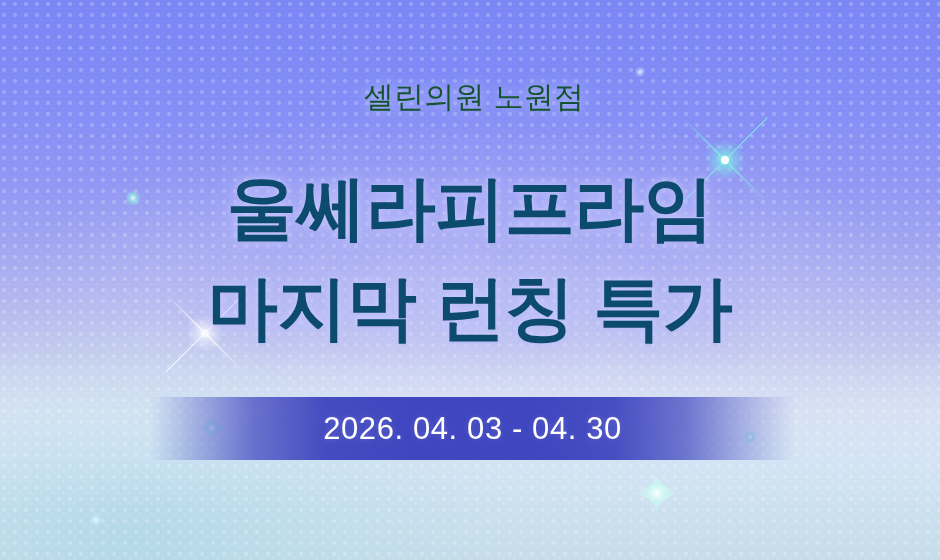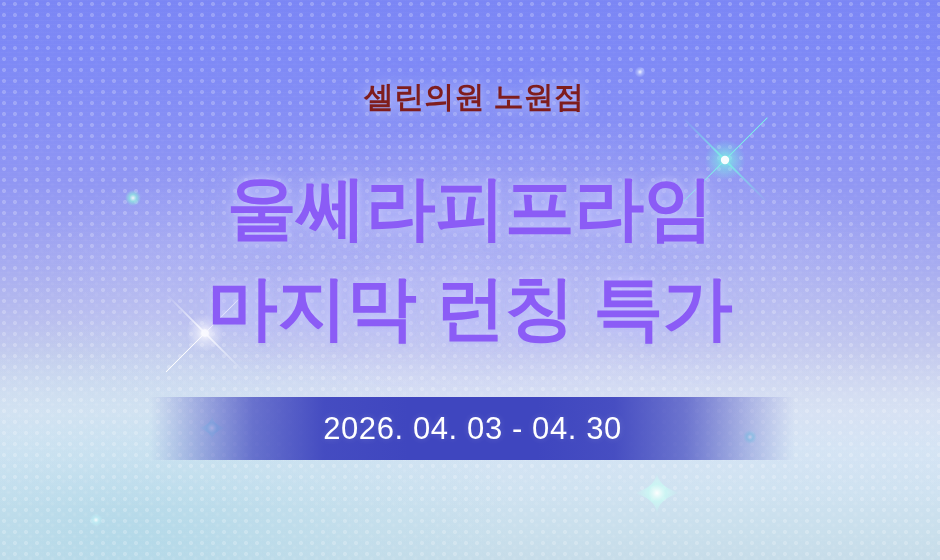--- a/index.html
+++ b/index.html
@@ -123,36 +123,36 @@
     display: flex;
     flex-direction: column;
     align-items: center;
   }
 
   .clinic-name {
     position: absolute;
     top: 77px;
     left: 8px; right: 0;
     text-align: center;
-    color: #7f1d1d;
+    color: #14532d;
     font-size: 30px;
-    font-weight: 700;
+    font-weight: 400;
     letter-spacing: 0.3px;
     text-shadow:
       0 0 12px rgba(190,198,255,0.95),
       0 0 26px rgba(170,182,255,0.55),
       0 1px 2px rgba(110,122,220,0.25);
     white-space: nowrap;
   }
 
   .headline {
     position: absolute;
     left: 0; right: 0;
     text-align: center;
-    color: #8b5cf6;
+    color: #0c4a6e;
     font-weight: 700;
     white-space: nowrap;
     letter-spacing: -0.5px;
     text-shadow:
       0 0 10px rgba(206,206,255,0.90),
       0 0 28px rgba(178,180,252,0.70),
       0 0 52px rgba(160,166,250,0.42),
       0 2px 3px rgba(108,116,208,0.22);
   }
   .headline-1 {

